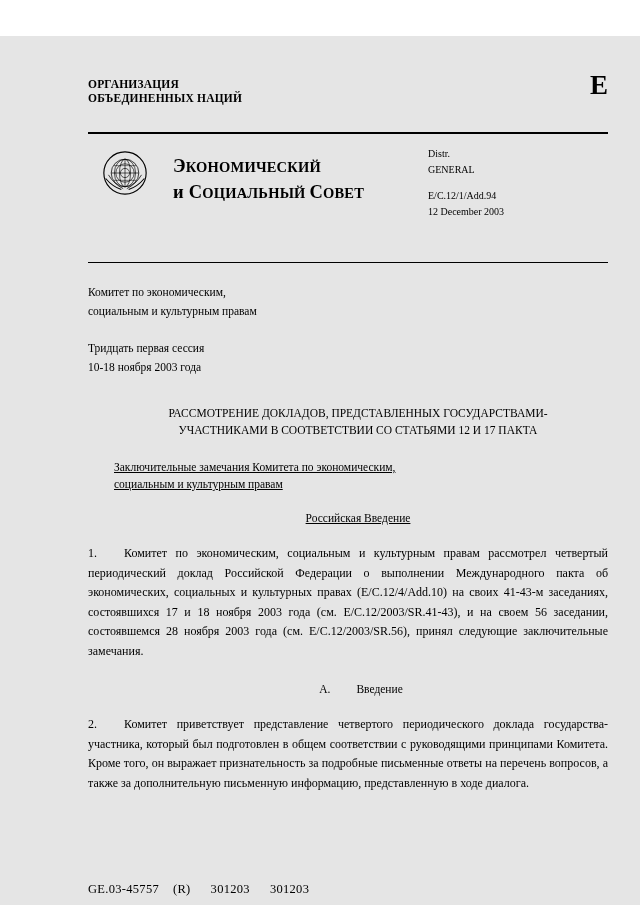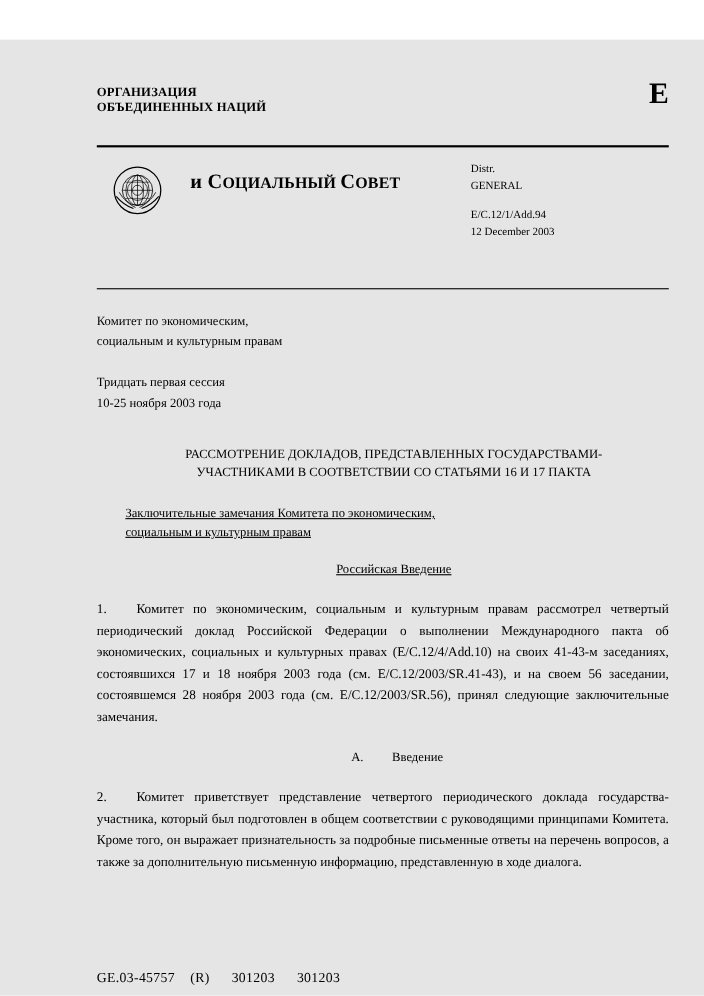--- a/index.html
+++ b/index.html
@@ -195,20 +195,21 @@
         <line x1="50" y1="20" x2="50" y2="80" stroke="#000" stroke-width="1.4"></line>
         <line x1="26" y1="34" x2="74" y2="34" stroke="#000" stroke-width="1.1"></line>
         <line x1="26" y1="66" x2="74" y2="66" stroke="#000" stroke-width="1.1"></line>
         <path d="M8 62 C18 74 30 82 42 86" fill="none" stroke="#000" stroke-width="2.2"></path>
         <path d="M92 62 C82 74 70 82 58 86" fill="none" stroke="#000" stroke-width="2.2"></path>
         <path d="M14 54 C22 68 34 78 46 84" fill="none" stroke="#000" stroke-width="1.6"></path>
         <path d="M86 54 C78 68 66 78 54 84" fill="none" stroke="#000" stroke-width="1.6"></path>
       </svg>
 
       <div class="title-main">
+        <div><span>Э</span><span class="sc">КОНОМИЧЕСКИЙ</span></div>
         <div><span>и </span><span>С</span><span class="sc">ОЦИАЛЬНЫЙ </span><span>С</span><span class="sc">ОВЕТ</span></div>
       </div>
 
       <div class="distr-block">
         <div class="grp">
           <div>Distr.</div>
           <div>GENERAL</div>
         </div>
         <div class="grp">
           <div>E/C.12/1/Add.94</div>
@@ -219,26 +220,26 @@
 
     <div class="rule-thin"></div>
 
     <div class="committee">
       <div>Комитет по экономическим,</div>
       <div>социальным и культурным правам</div>
     </div>
 
     <div class="session">
       <div>Тридцать первая сессия</div>
-      <div>10-25 ноября 2003 года</div>
+      <div>10-18 ноября 2003 года</div>
     </div>
 
     <div class="doc-title">
       <div>РАССМОТРЕНИЕ ДОКЛАДОВ, ПРЕДСТАВЛЕННЫХ ГОСУДАРСТВАМИ-</div>
-      <div>УЧАСТНИКАМИ В СООТВЕТСТВИИ СО СТАТЬЯМИ 16 И 17 ПАКТА</div>
+      <div>УЧАСТНИКАМИ В СООТВЕТСТВИИ СО СТАТЬЯМИ 12 И 17 ПАКТА</div>
     </div>
 
     <div class="subtitle">
       <div><span>Заключительные замечания Комитета по экономическим,</span></div>
       <div><span>социальным и культурным правам</span></div>
     </div>
 
     <div class="country"><span>Российская Введение</span></div>
 
     <div class="para">

